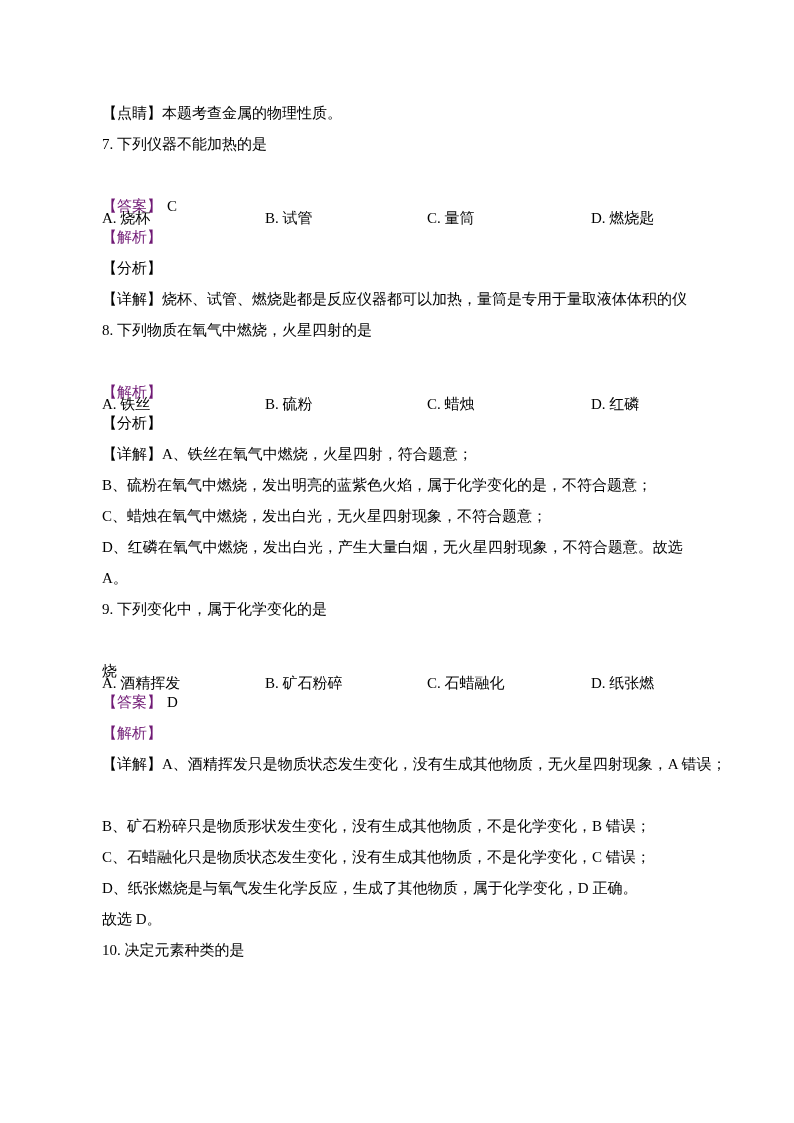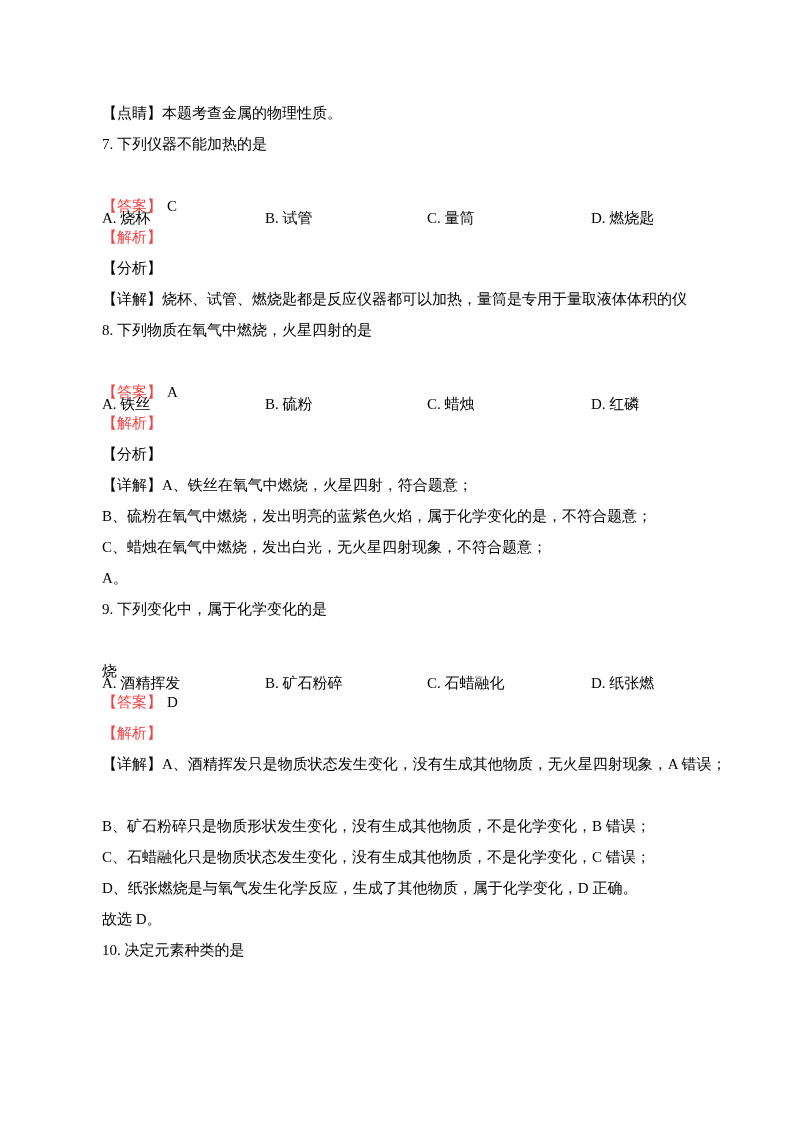--- a/index.html
+++ b/index.html
@@ -6,21 +6,21 @@
   .page{position:relative;width:794px;height:1123px;background:#ffffff;overflow:hidden;
         font-family:"Liberation Serif","DejaVu Serif",serif;color:#000000;}
   .content{position:absolute;left:102px;top:98px;width:572px;}
   .line{margin:0;padding:0;font-size:15px;line-height:31px;white-space:nowrap;}
   .options{position:relative;height:31px;}
   .opt{position:absolute;top:0;margin-top:43px;}
   .opt-a{left:0;}
   .opt-b{left:163px;}
   .opt-c{left:325px;}
   .opt-d{left:489px;}
-  .blue{color:#ef4444;}
+  .blue{color:#701a75;}
   .ans{margin-left:5px;}
   .empty{height:31px;}
 </style>
 </head>
 <body>
 
 <div class="page">
   <div class="content">
 
     <p class="line">【点睛】本题考查金属的物理性质。</p>
@@ -37,26 +37,26 @@
     <p class="line">【分析】</p>
     <p class="line">【详解】烧杯、试管、燃烧匙都是反应仪器都可以加热，量筒是专用于量取液体体积的仪</p>
 
     <p class="line">8. 下列物质在氧气中燃烧，火星四射的是</p>
     <div class="line options">
       <span class="opt opt-a">A. 铁丝</span>
       <span class="opt opt-b">B. 硫粉</span>
       <span class="opt opt-c">C. 蜡烛</span>
       <span class="opt opt-d">D. 红磷</span>
     </div>
-    <p class="line"><span class="blue">【答案】</span><span class="ans">A</span></p>
     <p class="line blue">【解析】</p>
     <p class="line">【分析】</p>
     <p class="line">【详解】A、铁丝在氧气中燃烧，火星四射，符合题意；</p>
     <p class="line">B、硫粉在氧气中燃烧，发出明亮的蓝紫色火焰，属于化学变化的是，不符合题意；</p>
     <p class="line">C、蜡烛在氧气中燃烧，发出白光，无火星四射现象，不符合题意；</p>
+    <p class="line">D、红磷在氧气中燃烧，发出白光，产生大量白烟，无火星四射现象，不符合题意。故选</p>
     <p class="line">A。</p>
 
     <p class="line">9. 下列变化中，属于化学变化的是</p>
     <div class="line options">
       <span class="opt opt-a">A. 酒精挥发</span>
       <span class="opt opt-b">B. 矿石粉碎</span>
       <span class="opt opt-c">C. 石蜡融化</span>
       <span class="opt opt-d">D. 纸张燃</span>
     </div>
     <p class="line">烧</p>

